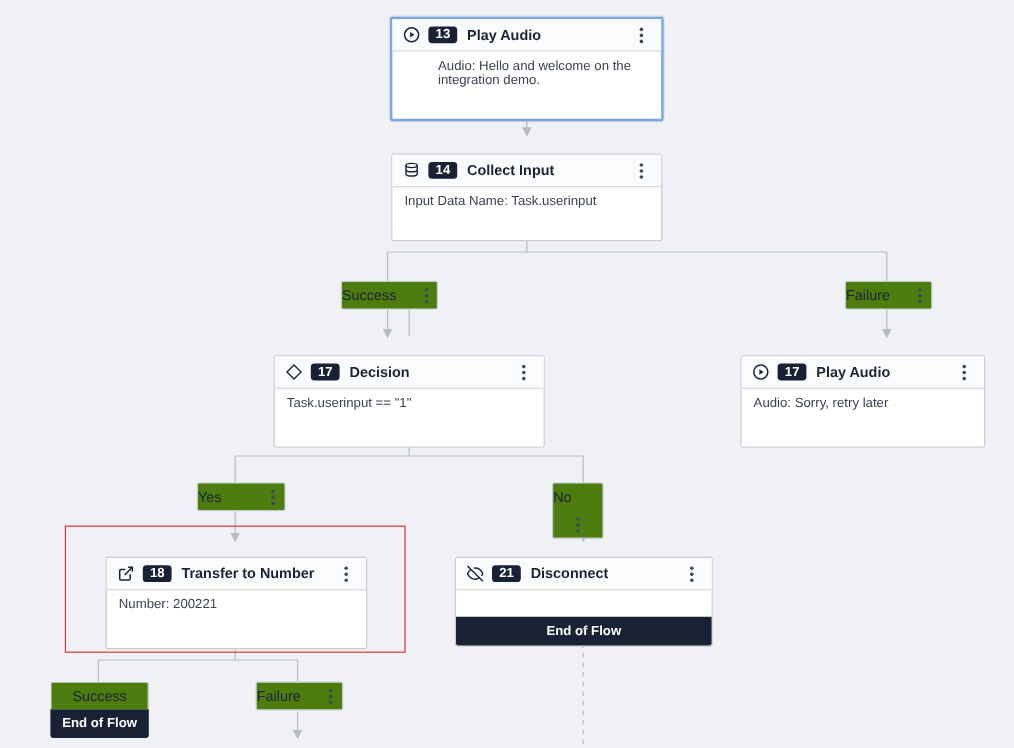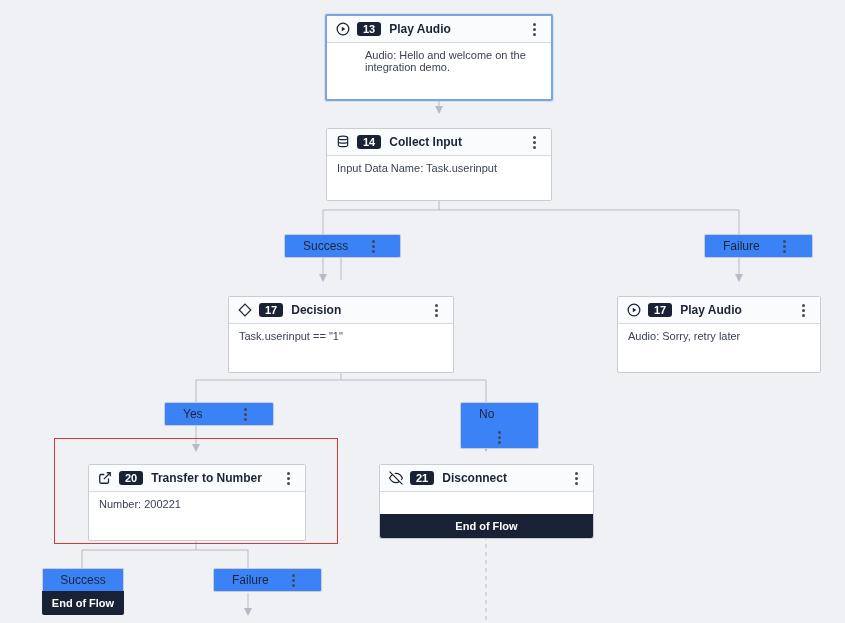--- a/index.html
+++ b/index.html
@@ -75,26 +75,26 @@
     background: #40485b;
   }
   .node-body {
     padding: 6px 10px 10px 10px;
     font-size: 11px;
     color: #3b4252;
     min-height: 50px;
   }
   .branch-label {
     position: absolute;
-    background: #3b82f6;
+    background: #4d7c0f;
     border: 1px solid #c9ccd4;
     border-radius: 2px;
     display: flex;
     align-items: center;
-    padding: 4px 18px;
+    padding: 4px 0;
     font-size: 12px;
     color: #1b2436;
     gap: 10px;
     text-align: right;
   }
   .branch-label .lbl-text {
     padding-right: 6px;
   }
   .end-flow {
     background: #192134;
@@ -273,21 +273,21 @@
 
 <div class="node" style="left:88px; top:450px; width:218px;">
   <div class="node-header">
     <span class="icon">
       <svg width="14" height="14" viewBox="0 0 24 24" fill="none" stroke="currentColor" stroke-width="2.2">
           <path d="M18 13v6a2 2 0 0 1-2 2H5a2 2 0 0 1-2-2V8a2 2 0 0 1 2-2h6"></path>
           <polyline points="15 3 21 3 21 9"></polyline>
           <line x1="10" y1="14" x2="21" y2="3"></line>
         </svg>
     </span>
-    <span class="num-badge">20</span>
+    <span class="num-badge">18</span>
     <span class="node-title">Transfer to Number</span>
     <div class="menu-dots">
         <span></span>
         <span></span>
         <span></span>
       </div>
   </div>
   <div class="node-body" style="min-height:48px;">Number: 200221</div>
 </div>
 

